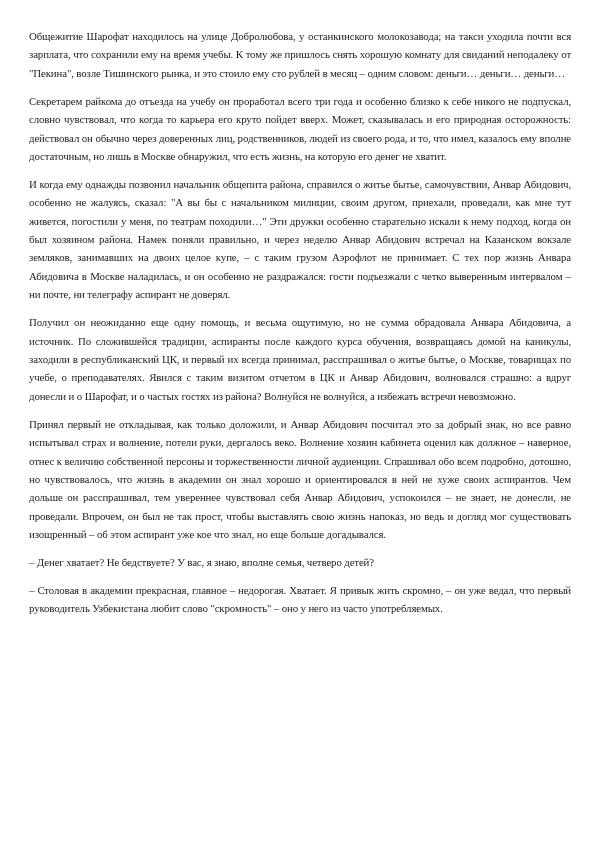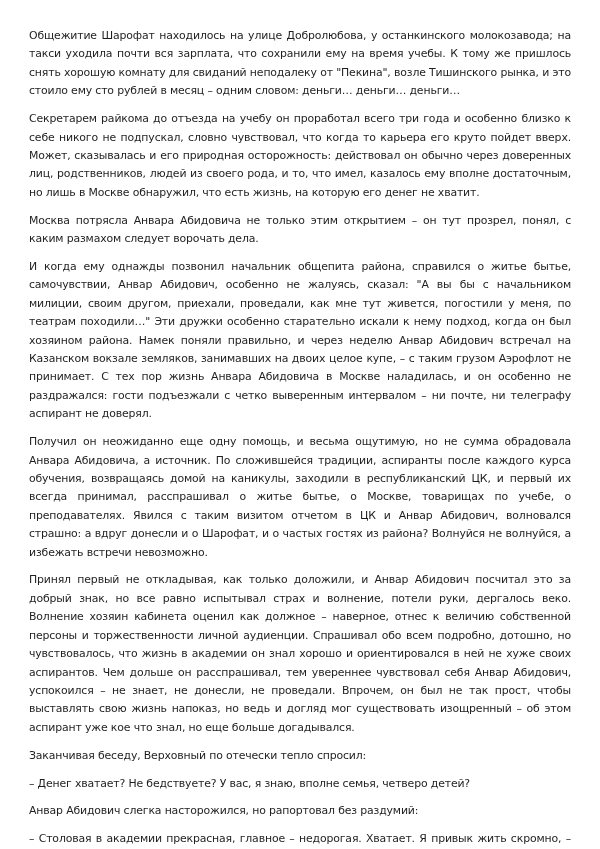--- a/index.html
+++ b/index.html
@@ -21,30 +21,28 @@
       font-family: "DejaVu Sans", "Liberation Sans", sans-serif;
       font-size: 10.9px;
       line-height: 18.4px;
       color: #1e1e1e;
       letter-spacing: -0.15px;
     }
     .para {
       margin: 0 0 9.5px 0;
       text-align: justify;
       hyphens: none;
+      font-family: Liberation Serif, serif;
     }
   </style>
 </head>
 <body>
 
 <div class="page">
   <p class="para">Общежитие Шарофат находилось на улице Добролюбова, у останкинского молокозавода; на такси уходила почти вся зарплата, что сохранили ему на время учебы. К тому же пришлось снять хорошую комнату для свиданий неподалеку от "Пекина", возле Тишинского рынка, и это стоило ему сто рублей в месяц – одним словом: деньги… деньги… деньги…</p>
   <p class="para">Секретарем райкома до отъезда на учебу он проработал всего три года и особенно близко к себе никого не подпускал, словно чувствовал, что когда то карьера его круто пойдет вверх. Может, сказывалась и его природная осторожность: действовал он обычно через доверенных лиц, родственников, людей из своего рода, и то, что имел, казалось ему вполне достаточным, но лишь в Москве обнаружил, что есть жизнь, на которую его денег не хватит.</p>
-  <p class="para">Москва потрясла Анвара Абидовича не только этим открытием – он тут прозрел, понял, с каким размахом следует ворочать дела.</p>
   <p class="para">И когда ему однажды позвонил начальник общепита района, справился о житье бытье, самочувствии, Анвар Абидович, особенно не жалуясь, сказал: "А вы бы с начальником милиции, своим другом, приехали, проведали, как мне тут живется, погостили у меня, по театрам походили…" Эти дружки особенно старательно искали к нему подход, когда он был хозяином района. Намек поняли правильно, и через неделю Анвар Абидович встречал на Казанском вокзале земляков, занимавших на двоих целое купе, – с таким грузом Аэрофлот не принимает. С тех пор жизнь Анвара Абидовича в Москве наладилась, и он особенно не раздражался: гости подъезжали с четко выверенным интервалом – ни почте, ни телеграфу аспирант не доверял.</p>
   <p class="para">Получил он неожиданно еще одну помощь, и весьма ощутимую, но не сумма обрадовала Анвара Абидовича, а источник. По сложившейся традиции, аспиранты после каждого курса обучения, возвращаясь домой на каникулы, заходили в республиканский ЦК, и первый их всегда принимал, расспрашивал о житье бытье, о Москве, товарищах по учебе, о преподавателях. Явился с таким визитом отчетом в ЦК и Анвар Абидович, волновался страшно: а вдруг донесли и о Шарофат, и о частых гостях из района? Волнуйся не волнуйся, а избежать встречи невозможно.</p>
   <p class="para">Принял первый не откладывая, как только доложили, и Анвар Абидович посчитал это за добрый знак, но все равно испытывал страх и волнение, потели руки, дергалось веко. Волнение хозяин кабинета оценил как должное – наверное, отнес к величию собственной персоны и торжественности личной аудиенции. Спрашивал обо всем подробно, дотошно, но чувствовалось, что жизнь в академии он знал хорошо и ориентировался в ней не хуже своих аспирантов. Чем дольше он расспрашивал, тем увереннее чувствовал себя Анвар Абидович, успокоился – не знает, не донесли, не проведали. Впрочем, он был не так прост, чтобы выставлять свою жизнь напоказ, но ведь и догляд мог существовать изощренный – об этом аспирант уже кое что знал, но еще больше догадывался.</p>
-  <p class="para">Заканчивая беседу, Верховный по отечески тепло спросил:</p>
   <p class="para">– Денег хватает? Не бедствуете? У вас, я знаю, вполне семья, четверо детей?</p>
-  <p class="para">Анвар Абидович слегка насторожился, но рапортовал без раздумий:</p>
   <p class="para">– Столовая в академии прекрасная, главное – недорогая. Хватает. Я привык жить скромно, – он уже ведал, что первый руководитель Узбекистана любит слово "скромность" – оно у него из часто употребляемых.</p>
 
 </div>
 
 </body></html>

